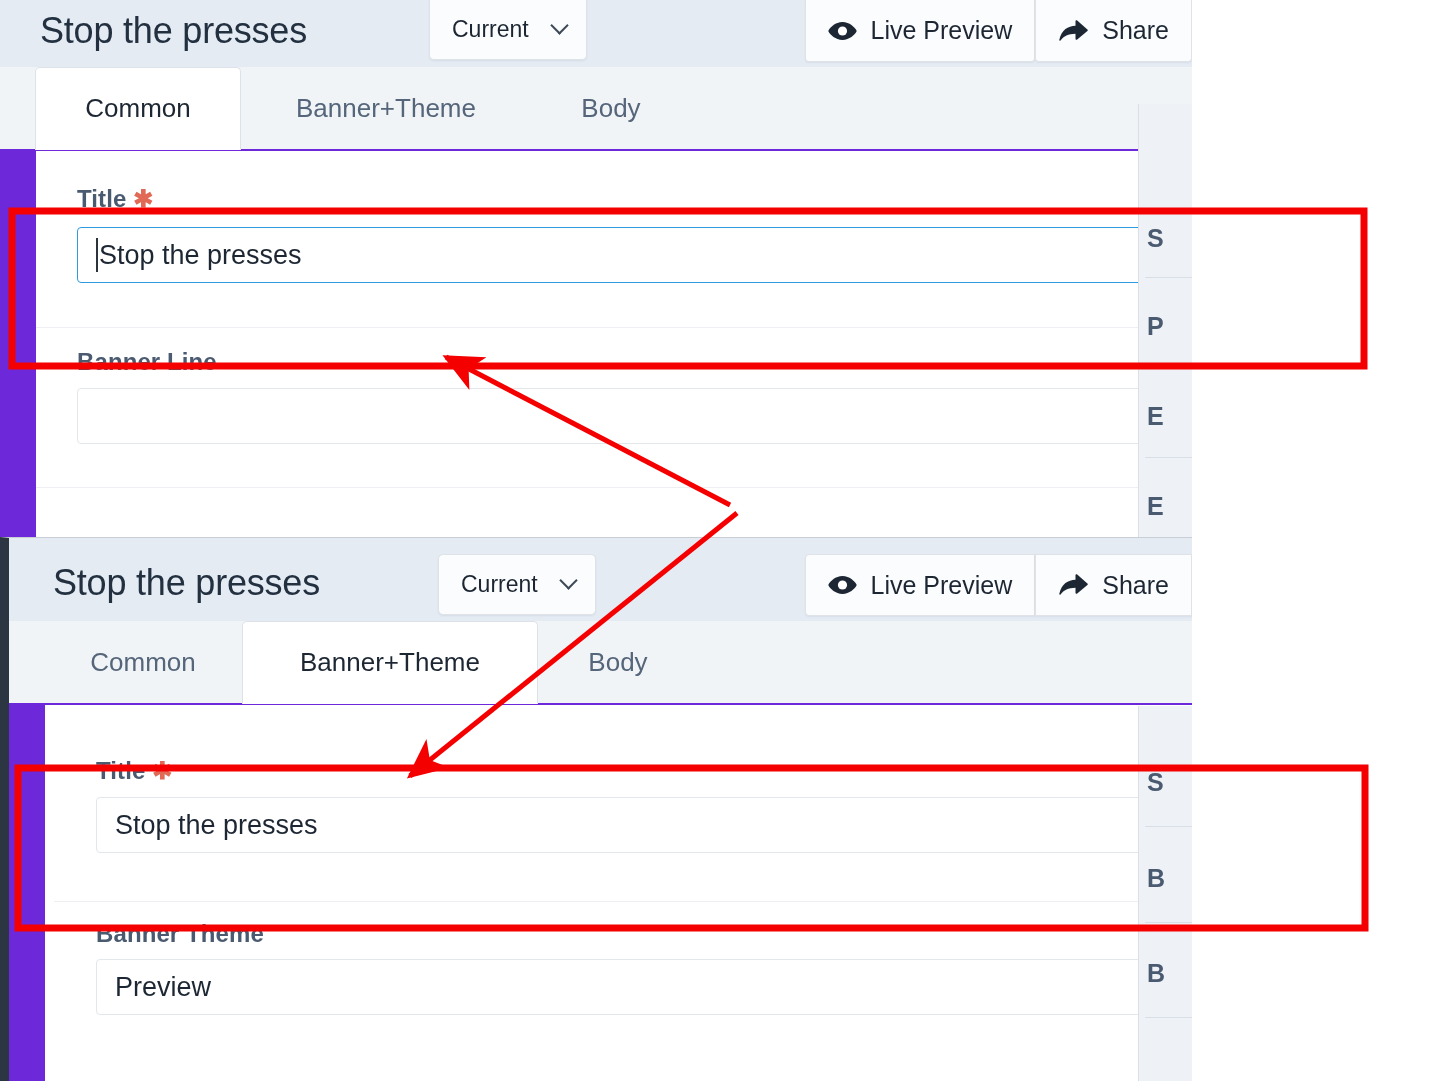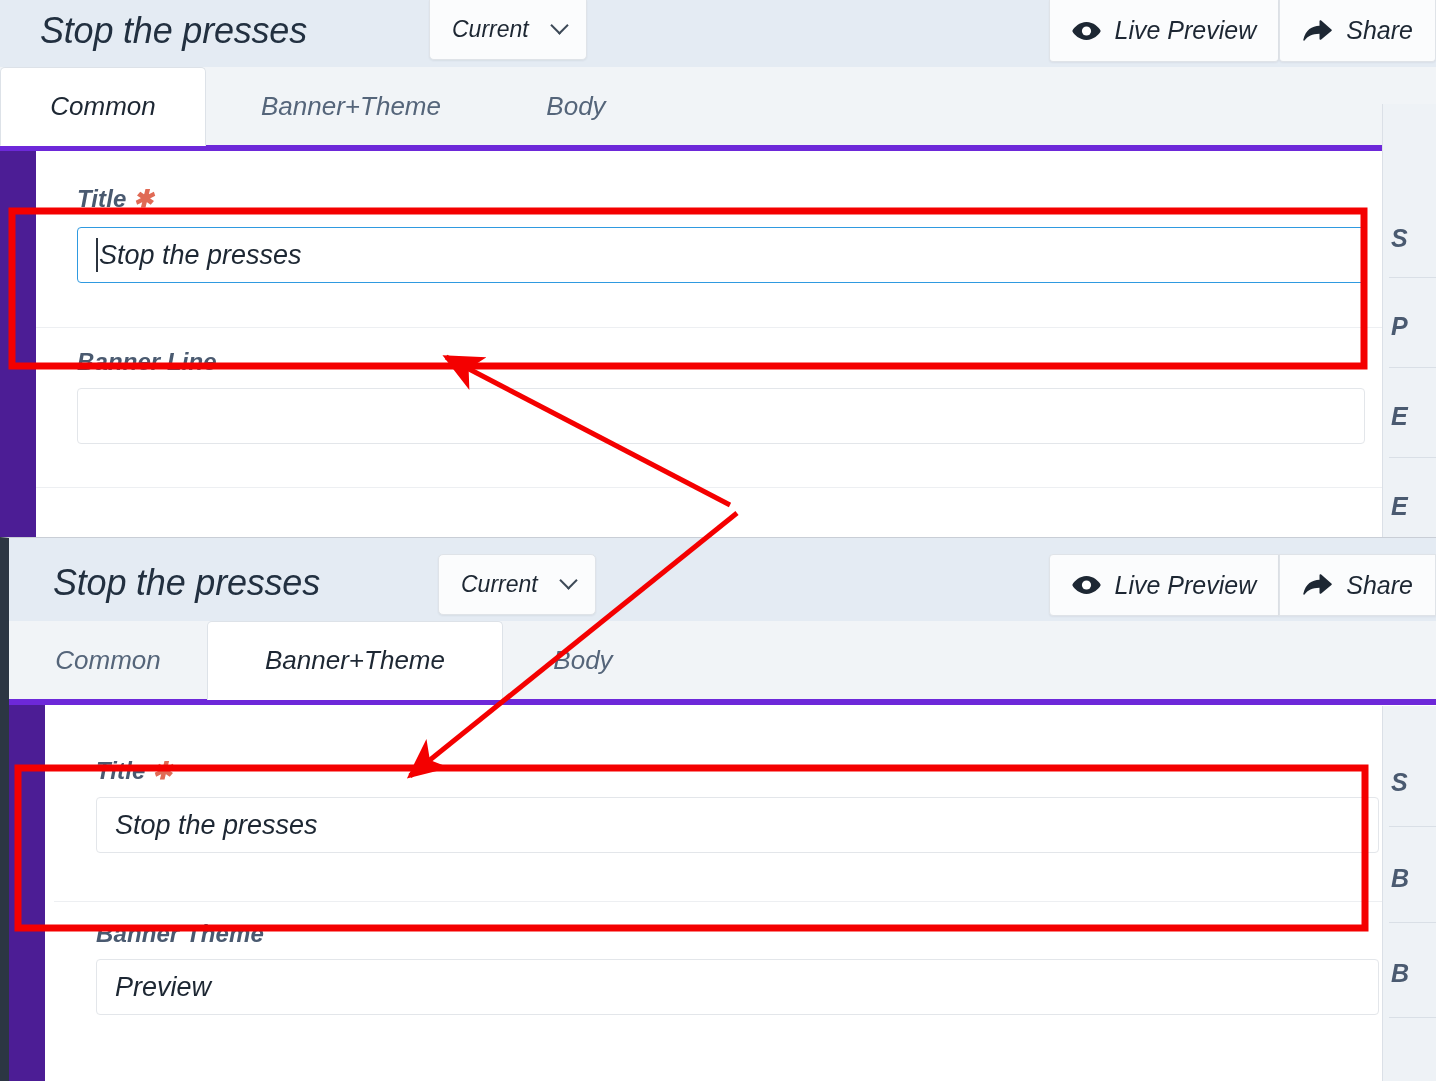--- a/index.html
+++ b/index.html
@@ -16,24 +16,23 @@
     position: relative;
     width: 1436px;
     height: 1081px;
     background: #ffffff;
   }
 
   
   .panel {
     position: absolute;
     left: 0;
-    width: 1436px;
-    background: #4c1d95;
+    width: 1192px;
+    background: #6d28d9;
     overflow: hidden;
-    font-style: italic;
   }
 
   .panel.panel-two {
     border-left: 9px solid #2c3643;
     border-top: 1px solid #c9ced6;
   }
 
   
   .app-header {
     position: relative;
@@ -100,23 +99,24 @@
     white-space: nowrap;
     box-shadow: 0 1px 2px rgba(30,40,55,.06);
   }
   .hdr-btn svg { display: block; flex: none; }
 
   
   .tabstrip {
     position: relative;
     height: 84px;
     background: #f1f4f7;
-    border-bottom: 6px solid #6d28d9;
+    border-bottom: 2px solid #6d28d9;
     display: flex;
     align-items: stretch;
+    padding-left: 35px;
   }
 
   .tab {
     display: flex;
     align-items: center;
     justify-content: center;
     font-size: 26px;
     color: #55657a;
     background: transparent;
     border: 1px solid transparent;

